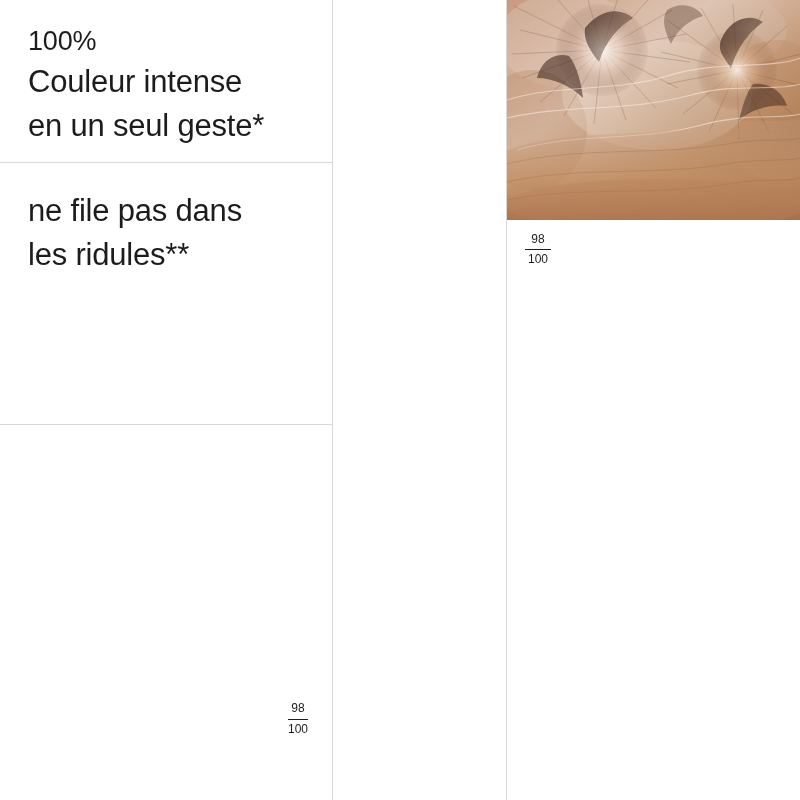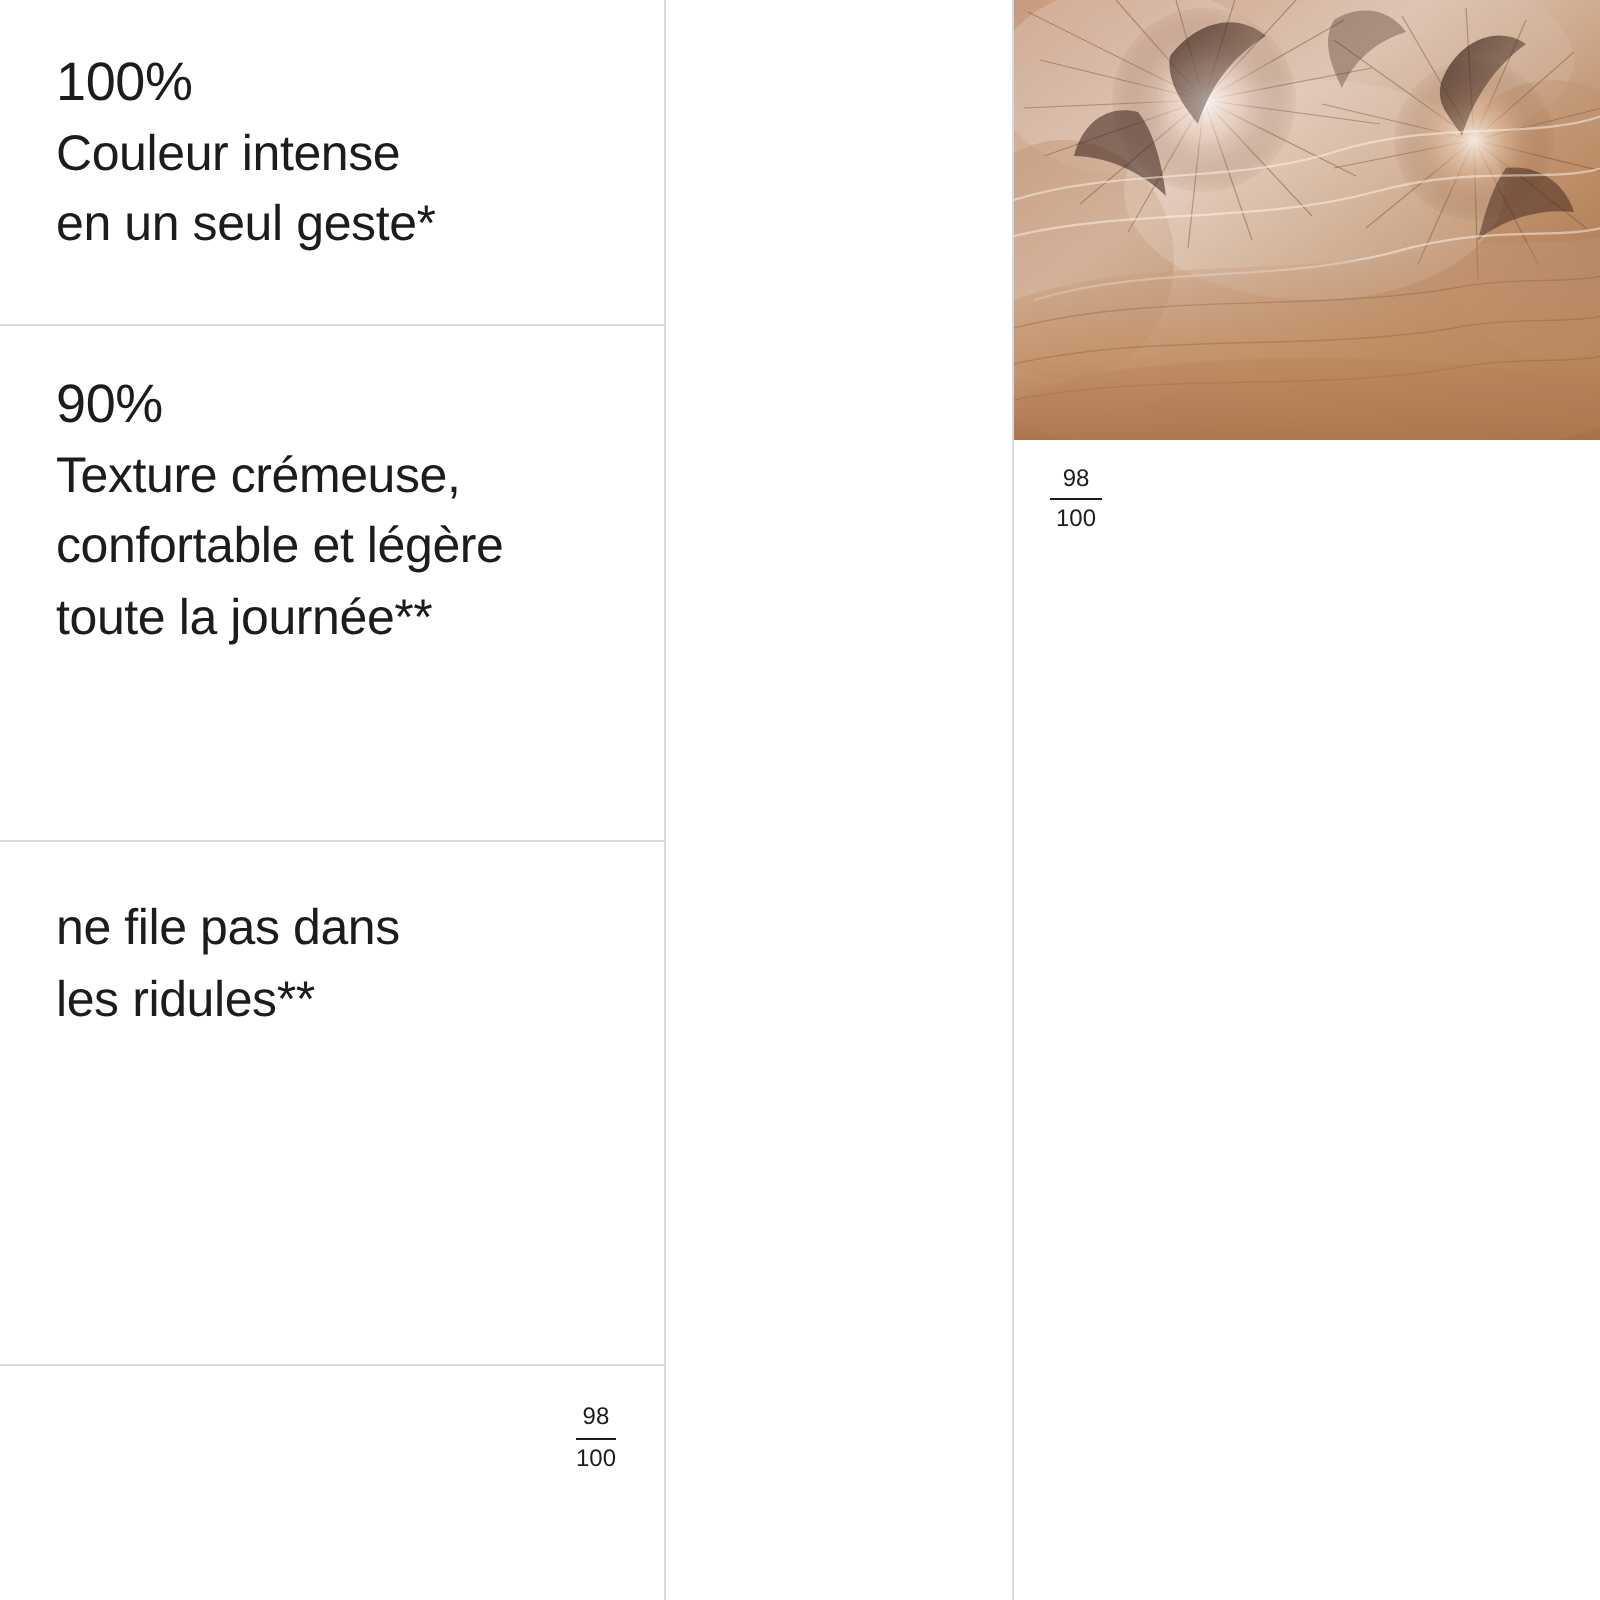--- a/index.html
+++ b/index.html
@@ -42,21 +42,21 @@
   .stat-block.b2 { height: 258px; padding-top: 22px; }
   .stat-block.b3 { height: 262px; padding-top: 26px; }
   .stat-pct {
     font-size: 27px;
     font-weight: 400;
     line-height: 1.32;
     letter-spacing: -0.2px;
     color: #1c1c1c;
   }
   .stat-text {
-    font-size: 25px;
+    font-size: 31px;
     font-weight: 400;
     line-height: 1.42;
     letter-spacing: -0.2px;
     color: #1c1c1c;
     white-space: pre-line;
   }
   .left-pagenum {
     position: absolute;
     right: 24px;
     bottom: 62px;
@@ -148,26 +148,20 @@
 <div class="page">
 
   <div class="left-col">
 
     <div class="stat-block b1">
       <div class="stat-pct">100%</div>
       <div class="stat-text">Couleur intense
 en un seul geste*</div>
     </div>
 
-    <div class="stat-block b2">
-      <div class="stat-pct">90%</div>
-      <div class="stat-text">Texture crémeuse,
-confortable et légère
-toute la journée**</div>
-    </div>
 
     <div class="stat-block b3">
       <div class="stat-text">ne file pas dans
 les ridules**</div>
     </div>
 
     <div class="left-pagenum">
       <div class="top">98</div>
       <div class="bot">100</div>
     </div>

